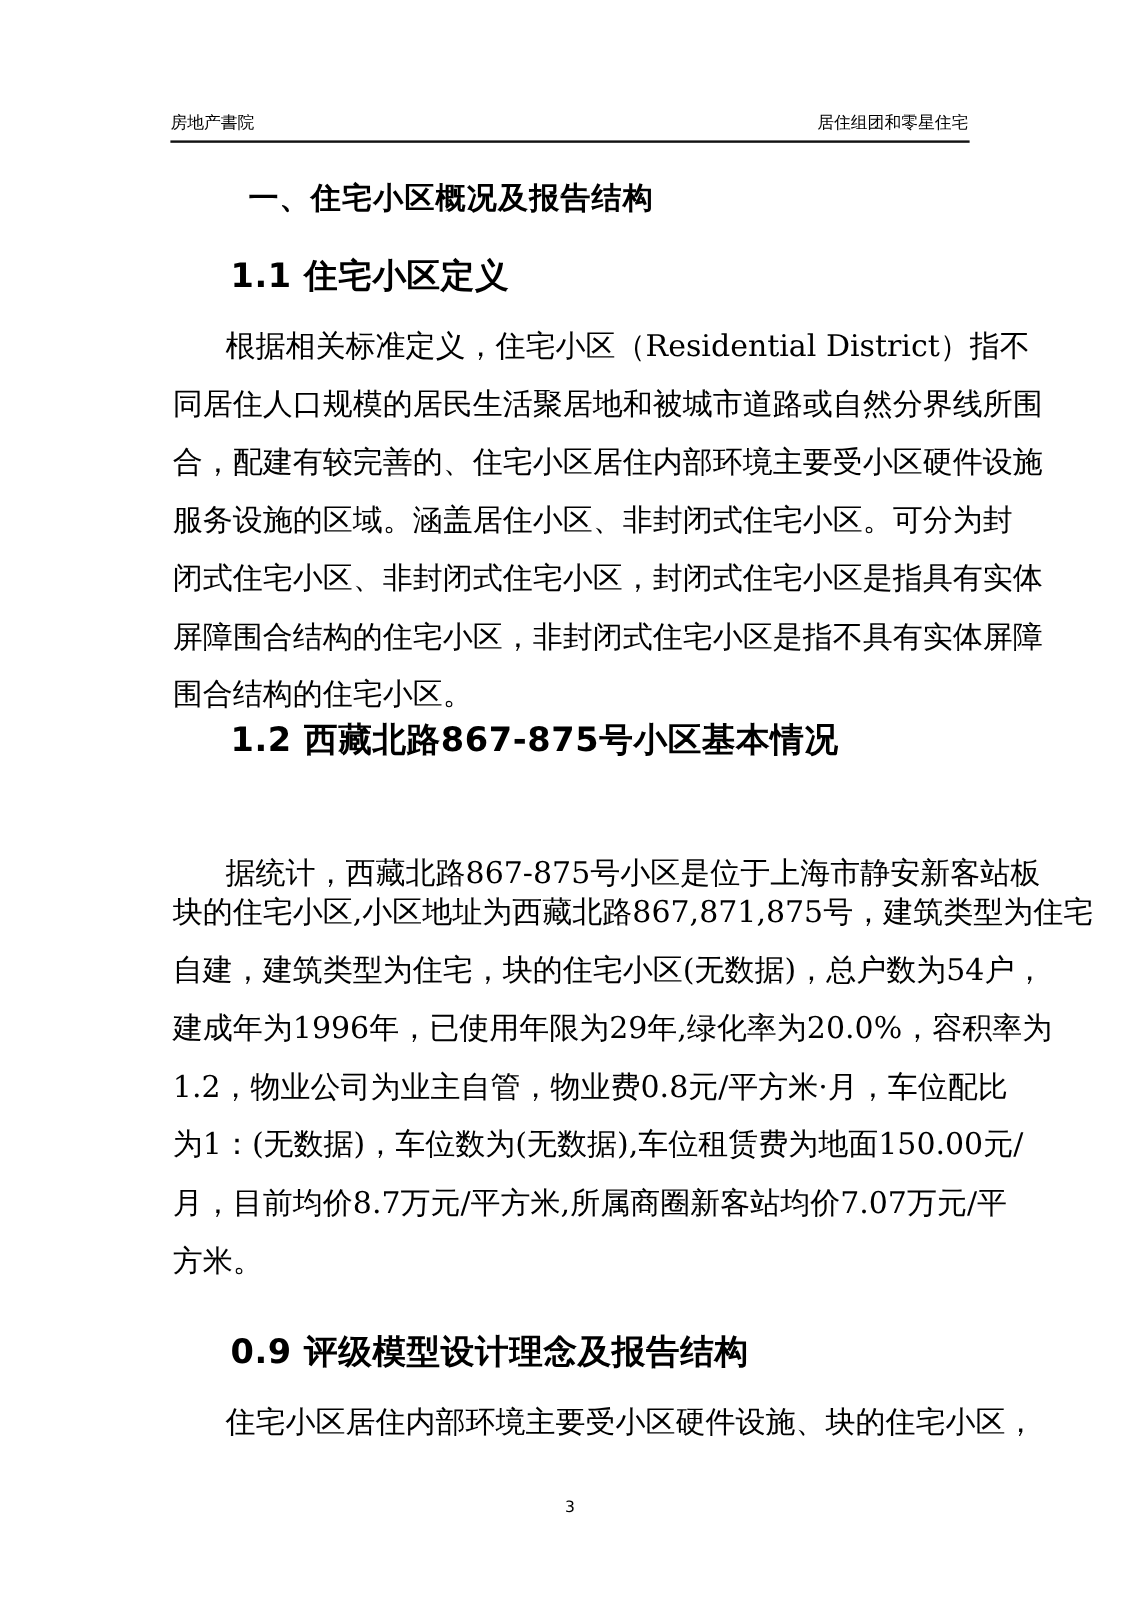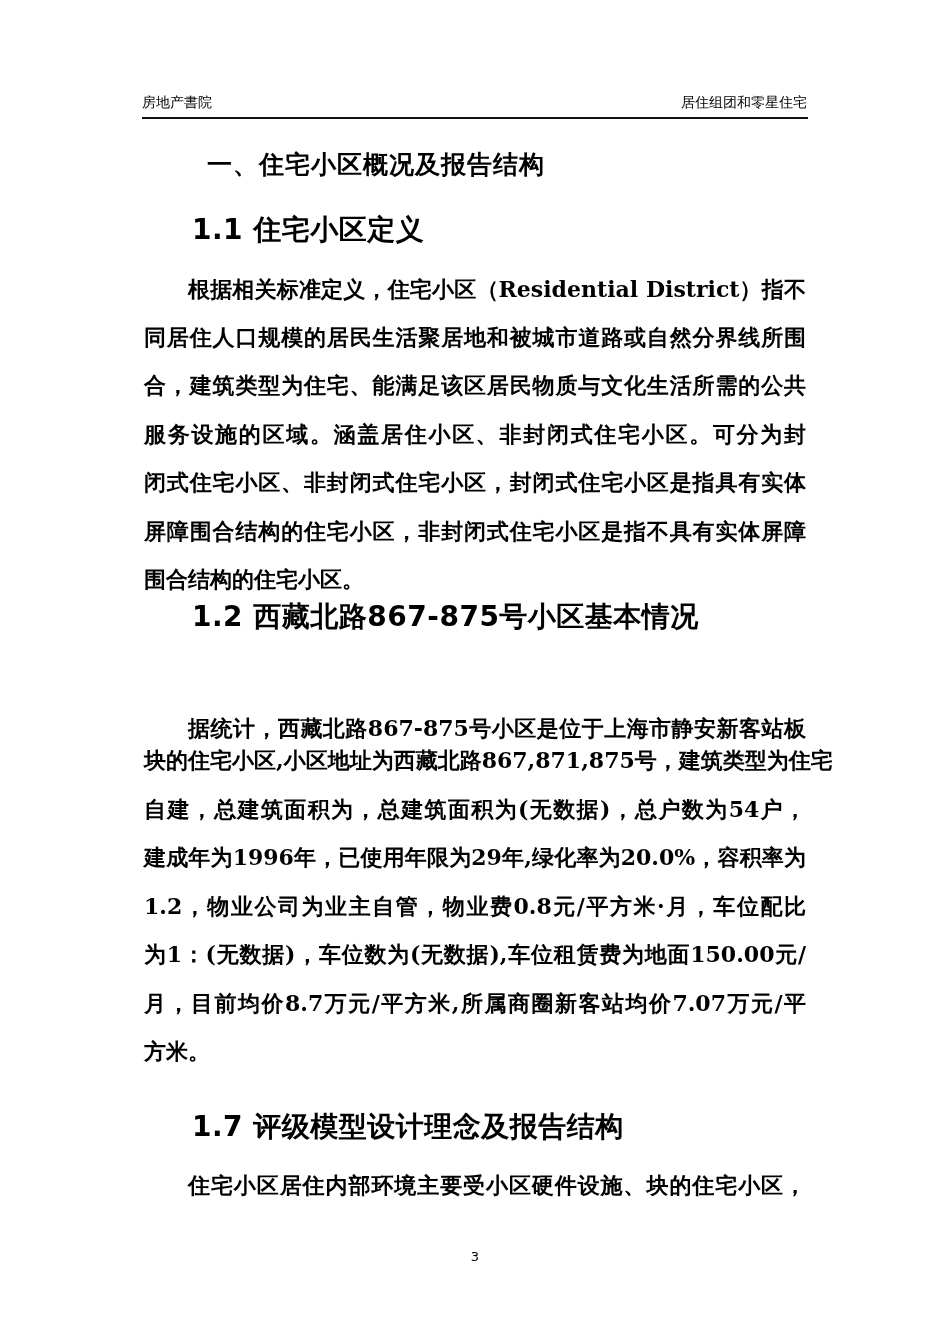--- a/index.html
+++ b/index.html
@@ -7,53 +7,53 @@
          font-family: "DejaVu Serif", "Liberation Serif", serif; color: #000; }
   .header { position: absolute; left: 142px; top: 92px; width: 665px; height: 24px;
             font-family: "DejaVu Sans", "Liberation Sans", sans-serif; font-size: 14px; }
   .header .left { position: absolute; left: 0; top: 2px; }
   .header .right { position: absolute; right: 0; top: 2px; }
   .header-rule { position: absolute; left: 142px; top: 117px; width: 666px; height: 2px; background: #111; }
   .h1 { position: absolute; left: 192px; top: 148px; font-size: 25px; font-weight: bold;
         font-family: "DejaVu Sans", "Liberation Sans", sans-serif; letter-spacing: 1px; margin-left: 15px; }
   .h2 { position: absolute; left: 192px; font-size: 28px; font-weight: bold;
         font-family: "DejaVu Sans", "Liberation Sans", sans-serif; letter-spacing: 0.5px; }
-  .line { position: absolute; left: 144px; width: 662px; font-size: 22px; line-height: 28px;
-          white-space: nowrap; text-align: justify; text-align-last: justify; font-weight: bold; }
+  .line { position: absolute; left: 144px; width: 662px; font-size: 25px; line-height: 28px;
+          white-space: nowrap; text-align: justify; text-align-last: justify; }
   .line.indent { left: 188px; width: 618px; }
   .line.last { text-align-last: left; }
   .page-num { position: absolute; left: 0; width: 950px; top: 1249px; text-align: center;
               font-family: "DejaVu Sans", "Liberation Sans", sans-serif; font-size: 13px; }
 </style>
 </head>
 <body>
 
 <div class="header">
   <span class="left">房地产書院</span>
   <span class="right">居住组团和零星住宅</span>
 </div>
 <div class="header-rule"></div>
 
 <div class="h1">一、住宅小区概况及报告结构</div>
 
 <div class="h2" style="top:211px">1.1 住宅小区定义</div>
 <div class="line indent" style="top:275px">根据相关标准定义，住宅小区（Residential District）指不</div>
 <div class="line" style="top:323px">同居住人口规模的居民生活聚居地和被城市道路或自然分界线所围</div>
-<div class="line" style="top:371px">合，建筑类型为住宅、能满足该区居民物质与文化生活所需的公共</div>
+<div class="line" style="top:371px">合，配建有较完善的、住宅小区居住内部环境主要受小区硬件设施</div>
 <div class="line" style="top:420px">服务设施的区域。涵盖居住小区、非封闭式住宅小区。可分为封</div>
 <div class="line" style="top:468px">闭式住宅小区、非封闭式住宅小区，封闭式住宅小区是指具有实体</div>
 <div class="line" style="top:517px">屏障围合结构的住宅小区，非封闭式住宅小区是指不具有实体屏障</div>
 <div class="line last" style="top:565px">围合结构的住宅小区。</div>
 
 <div class="h2" style="top:598px">1.2 西藏北路867-875号小区基本情况</div>
 <div class="line indent" style="top:714px">据统计，西藏北路867-875号小区是位于上海市静安新客站板</div>
 <div class="line" style="top:746px">块的住宅小区,小区地址为西藏北路867,871,875号，建筑类型为住宅</div>
-<div class="line" style="top:795px">自建，总建筑面积为，总建筑面积为(无数据)，总户数为54户，</div>
+<div class="line" style="top:795px">自建，建筑类型为住宅，块的住宅小区(无数据)，总户数为54户，</div>
 <div class="line" style="top:843px">建成年为1996年，已使用年限为29年,绿化率为20.0%，容积率为</div>
 <div class="line" style="top:892px">1.2，物业公司为业主自管，物业费0.8元/平方米·月，车位配比</div>
 <div class="line" style="top:940px">为1：(无数据)，车位数为(无数据),车位租赁费为地面150.00元/</div>
 <div class="line" style="top:989px">月，目前均价8.7万元/平方米,所属商圈新客站均价7.07万元/平</div>
 <div class="line last" style="top:1037px">方米。</div>
 
-<div class="h2" style="top:1108px">1.7 评级模型设计理念及报告结构</div>
+<div class="h2" style="top:1108px">0.9 评级模型设计理念及报告结构</div>
 <div class="line indent" style="top:1171px">住宅小区居住内部环境主要受小区硬件设施、块的住宅小区，</div>
 
 <div class="page-num">3</div>
 
 </body></html>

